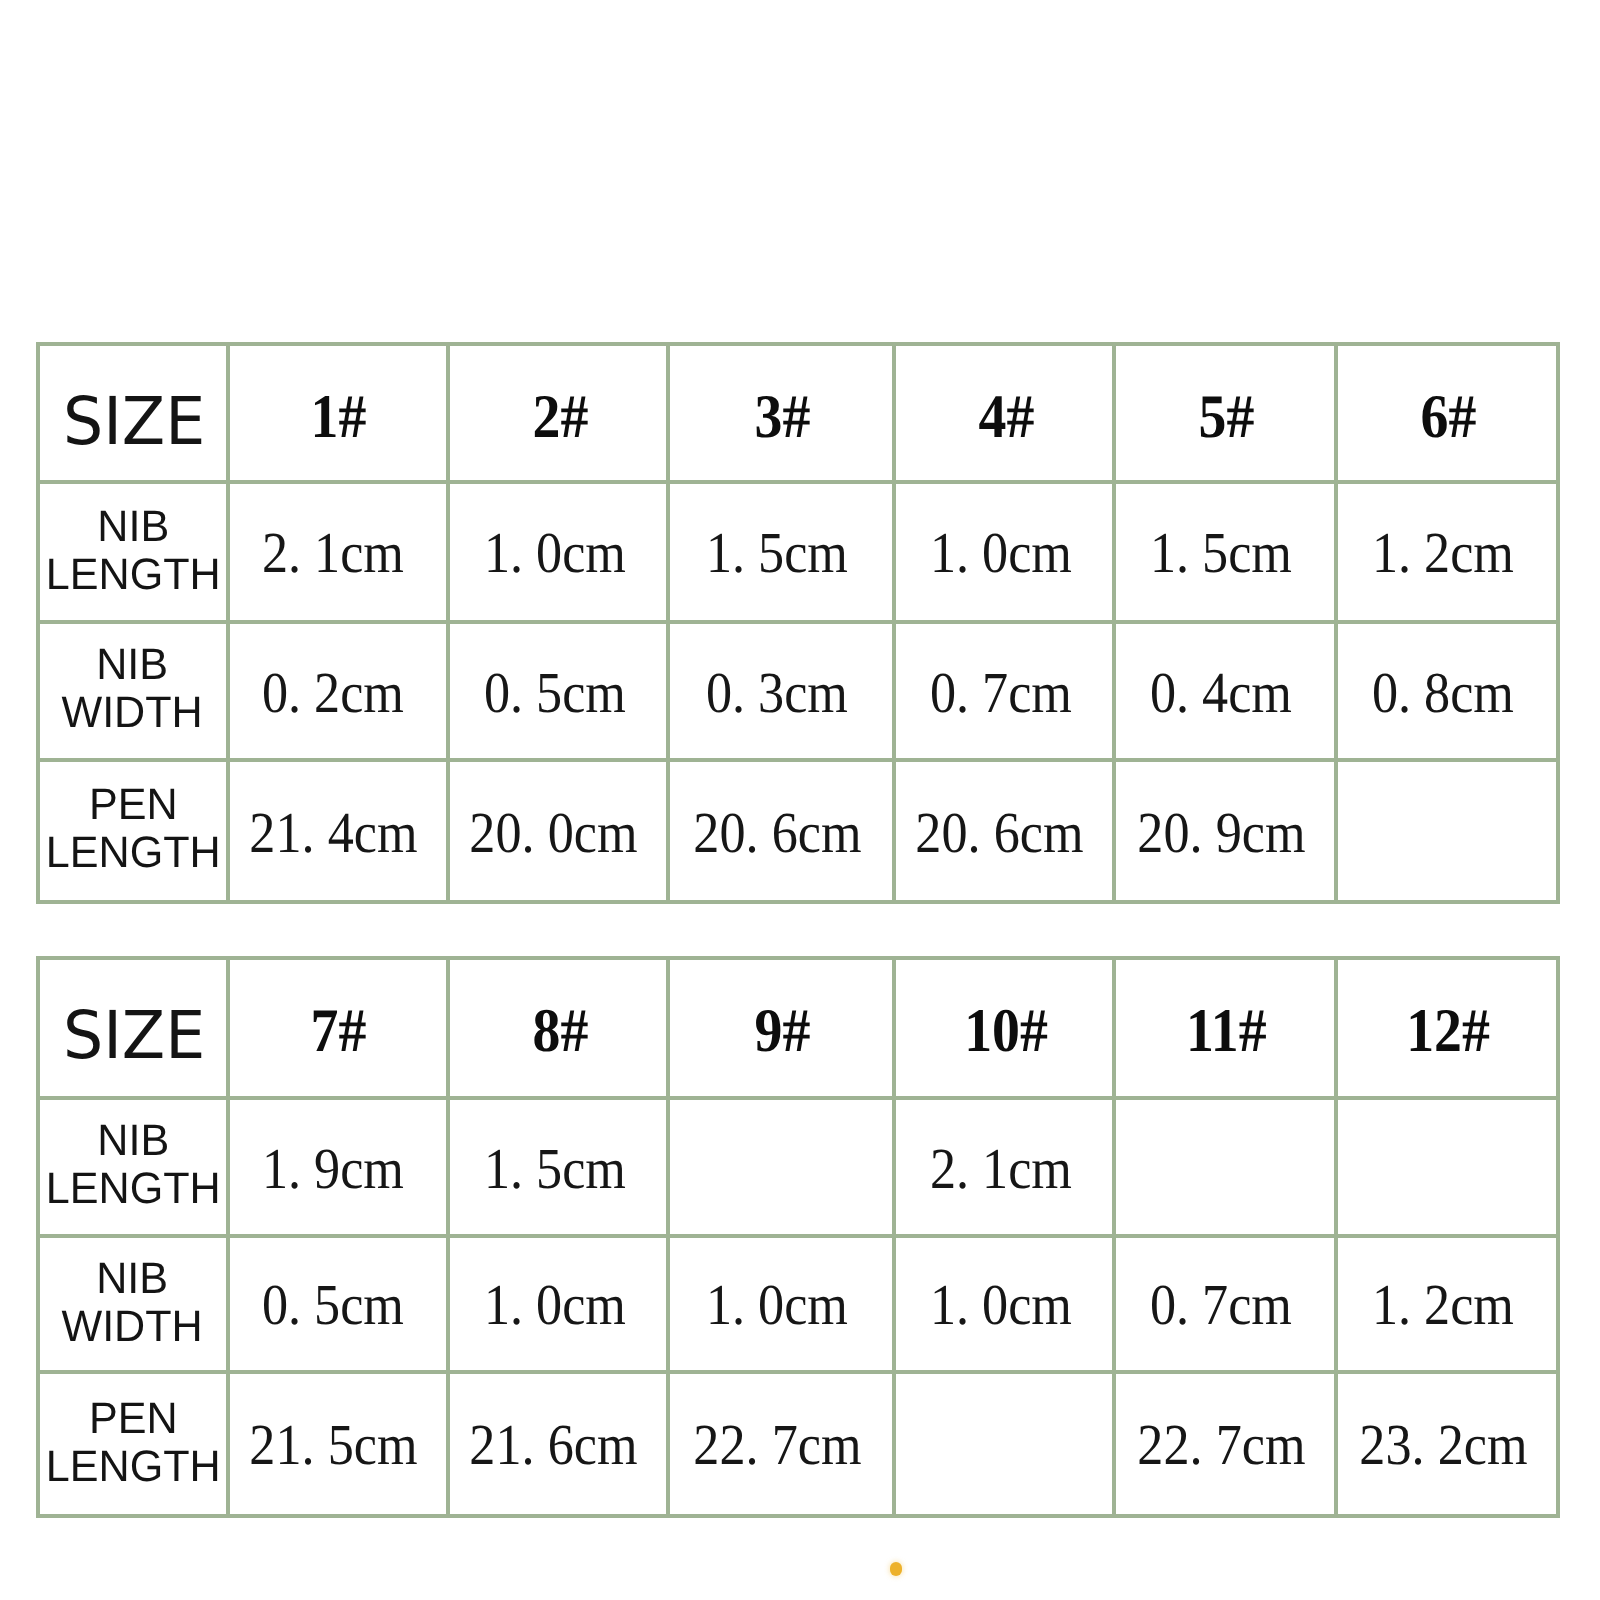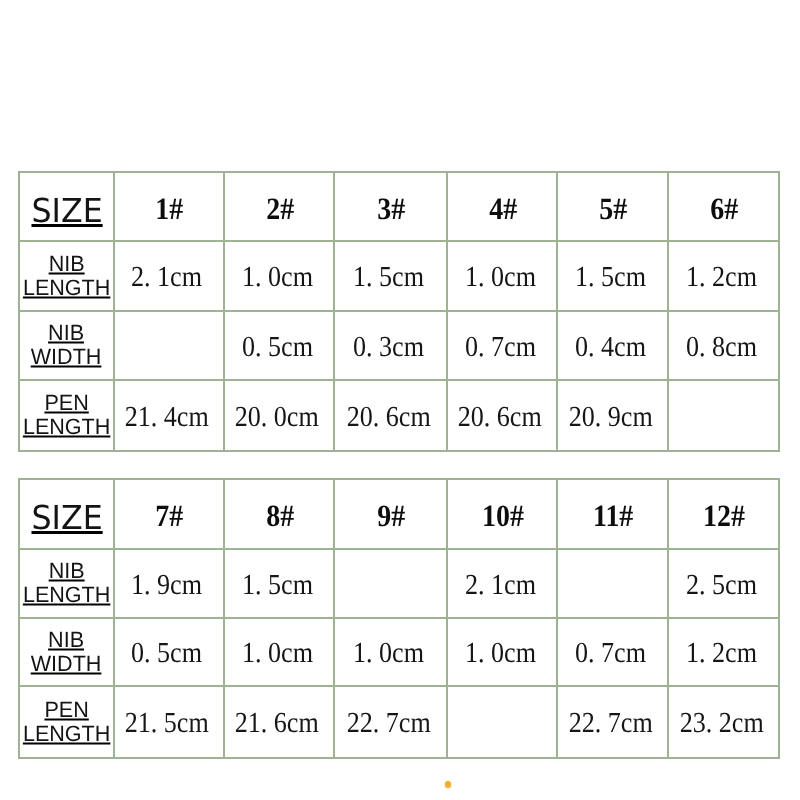--- a/index.html
+++ b/index.html
@@ -59,21 +59,21 @@
 
   .cell {
     position: absolute;
     display: flex;
     align-items: center;
     justify-content: center;
     text-align: center;
     box-sizing: border-box;
   }
   
-  .c0 { left: 0px;     width: 94.5px; text-decoration: underline;  }
+  .c0 { left: 0px;     width: 94.5px;  }
   .c1 { left: 94.5px;  width: 110.5px; }
   .c2 { left: 205px;   width: 110.3px; }
   .c3 { left: 315.3px; width: 112.7px; }
   .c4 { left: 428px;   width: 110px;   }
   .c5 { left: 538px;   width: 111px;   }
   .c6 { left: 649px;   width: 111px;   }
 
   
   #table-1 .r0 { top: -0.3px; height: 69.3px; }
   #table-1 .r1 { top: 69px; height: 69.7px; }
@@ -201,20 +201,23 @@
     <div class="cell c6 r1">
       <span class="value">1. 2cm</span>
     </div>
 
     <div class="cell c0 r2">
       <div class="row-label-stack">
         <div class="row-label">NIB</div>
         <div class="row-label">WIDTH</div>
       </div>
     </div>
+    <div class="cell c1 r2">
+      <span class="value">0. 2cm</span>
+    </div>
     <div class="cell c2 r2">
       <span class="value">0. 5cm</span>
     </div>
     <div class="cell c3 r2">
       <span class="value">0. 3cm</span>
     </div>
     <div class="cell c4 r2">
       <span class="value">0. 7cm</span>
     </div>
     <div class="cell c5 r2">
@@ -292,23 +295,20 @@
     </div>
     <div class="cell c1 r1">
       <span class="value">1. 9cm</span>
     </div>
     <div class="cell c2 r1">
       <span class="value">1. 5cm</span>
     </div>
     <div class="cell c4 r1">
       <span class="value">2. 1cm</span>
     </div>
-    <div class="cell c6 r1">
-      <span class="value">2. 5cm</span>
-    </div>
 
     <div class="cell c0 r2">
       <div class="row-label-stack">
         <div class="row-label">NIB</div>
         <div class="row-label">WIDTH</div>
       </div>
     </div>
     <div class="cell c1 r2">
       <span class="value">0. 5cm</span>
     </div>

